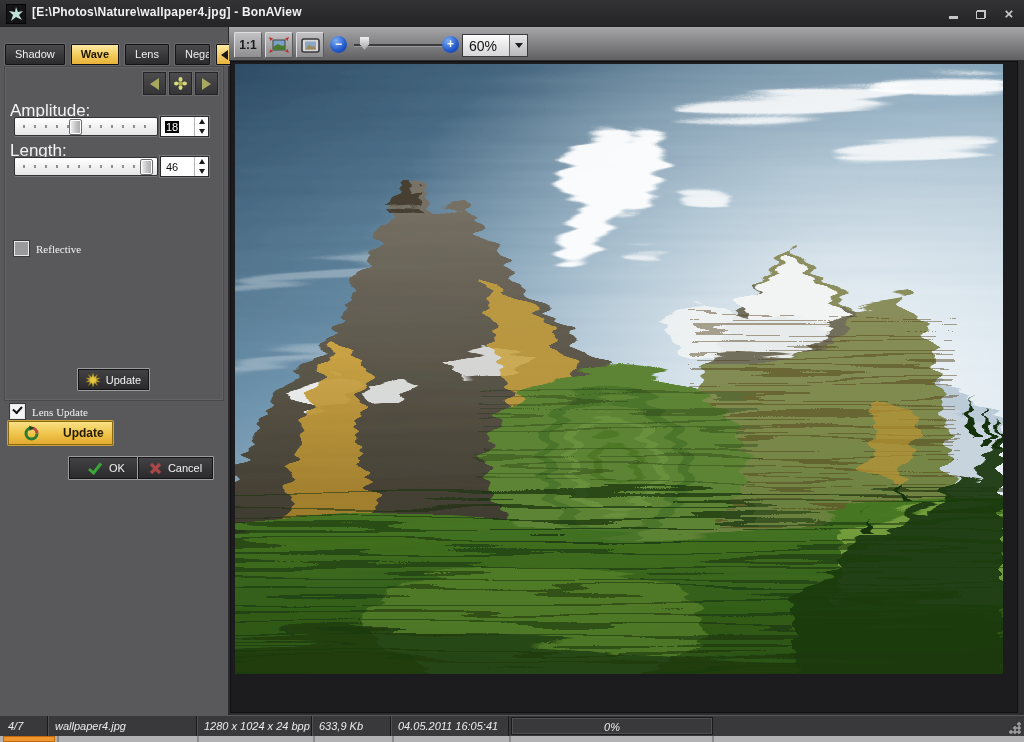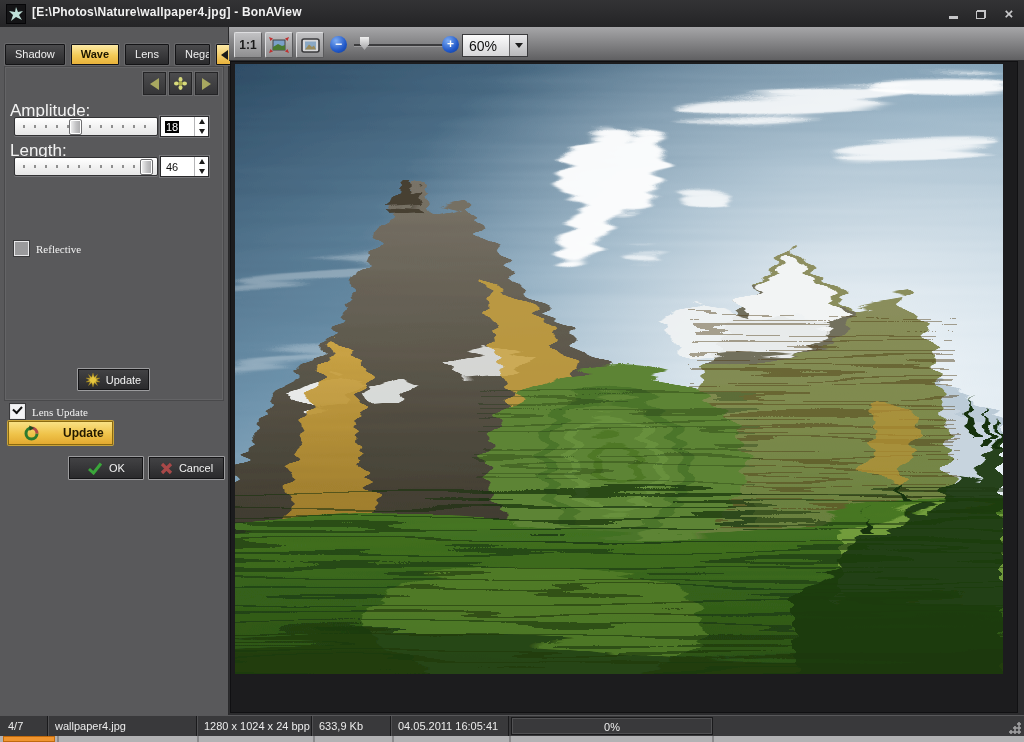--- a/index.html
+++ b/index.html
@@ -82,21 +82,21 @@
     border:1px solid #3a3a3c;display:flex;align-items:center;}
   .combo .cval{flex:1;font-size:14px;color:#111;padding-left:6px;}
   .combo .cbtn{width:17px;height:100%;background:linear-gradient(#e8e8ea,#b8b8ba);border-left:1px solid #6a6a6c;
     display:flex;align-items:center;justify-content:center;}
   .tri-combo{width:0;height:0;border:4px solid transparent;border-top:5px solid #1c1c1c;margin-bottom:-4px;}
   
   .viewport{position:absolute;left:230px;top:61px;width:788px;height:652px;background:#1c1c1e;
     border:1px solid #101012;box-sizing:border-box;}
   .photo{position:absolute;left:4px;top:2px;width:768px;height:610px;overflow:hidden;}
   
-  .statusbar{position:absolute;left:0;top:715px;width:1024px;height:21px;background:#39393b;border-top:1px solid #58585a;}
+  .statusbar{position:absolute;left:0;top:715px;width:1024px;height:21px;background:#39393b;border-top:1px solid #58585a;font-style:italic;}
   .scell{position:absolute;top:0;height:20px;line-height:20px;font-size:11px;color:#ececec;
     border-left:1px solid #515153;border-right:1px solid #1a1a1c;padding-left:6px;box-sizing:border-box;}
   .scell.first{border-left:none;padding-left:8px;}
   .progresscell{position:absolute;top:1px;height:18px;line-height:18px;text-align:center;font-size:11px;color:#ececec;
     border:1px solid #1a1a1c;box-shadow:inset 0 0 0 1px #515153;box-sizing:border-box;}
   .grip{position:absolute;right:3px;top:6px;width:12px;height:12px;
     background:radial-gradient(circle 1.5px at 2px 10px,#9a9a9c 1.5px,transparent 2px),
                radial-gradient(circle 1.5px at 6px 10px,#9a9a9c 1.5px,transparent 2px),
                radial-gradient(circle 1.5px at 10px 10px,#9a9a9c 1.5px,transparent 2px),
                radial-gradient(circle 1.5px at 6px 6px,#9a9a9c 1.5px,transparent 2px),
@@ -237,21 +237,21 @@
       </svg>
       <span>Update</span>
     </div>
 
     <div class="darkbtn" style="left:68px;top:429px;width:74px;height:22px">
       <svg width="16" height="13" viewBox="0 0 16 13">
         <path d="M2 7 L6.5 11 L14 1.5" fill="none" stroke="#3aa63a" stroke-width="3"></path>
       </svg>
       <span>OK</span>
     </div>
-    <div class="darkbtn" style="left:148px;top:429px;width:75px;height:22px">
+    <div class="darkbtn" style="left:137px;top:429px;width:75px;height:22px">
       <svg width="13" height="13" viewBox="0 0 13 13">
         <path d="M2 2 L11 11 M11 2 L2 11" fill="none" stroke="#a84848" stroke-width="3.2"></path>
       </svg>
       <span>Cancel</span>
     </div>
   </div>
 
   <div class="toolbar">
     <div class="tbtn" style="left:5px">
       <span>1:1</span>

